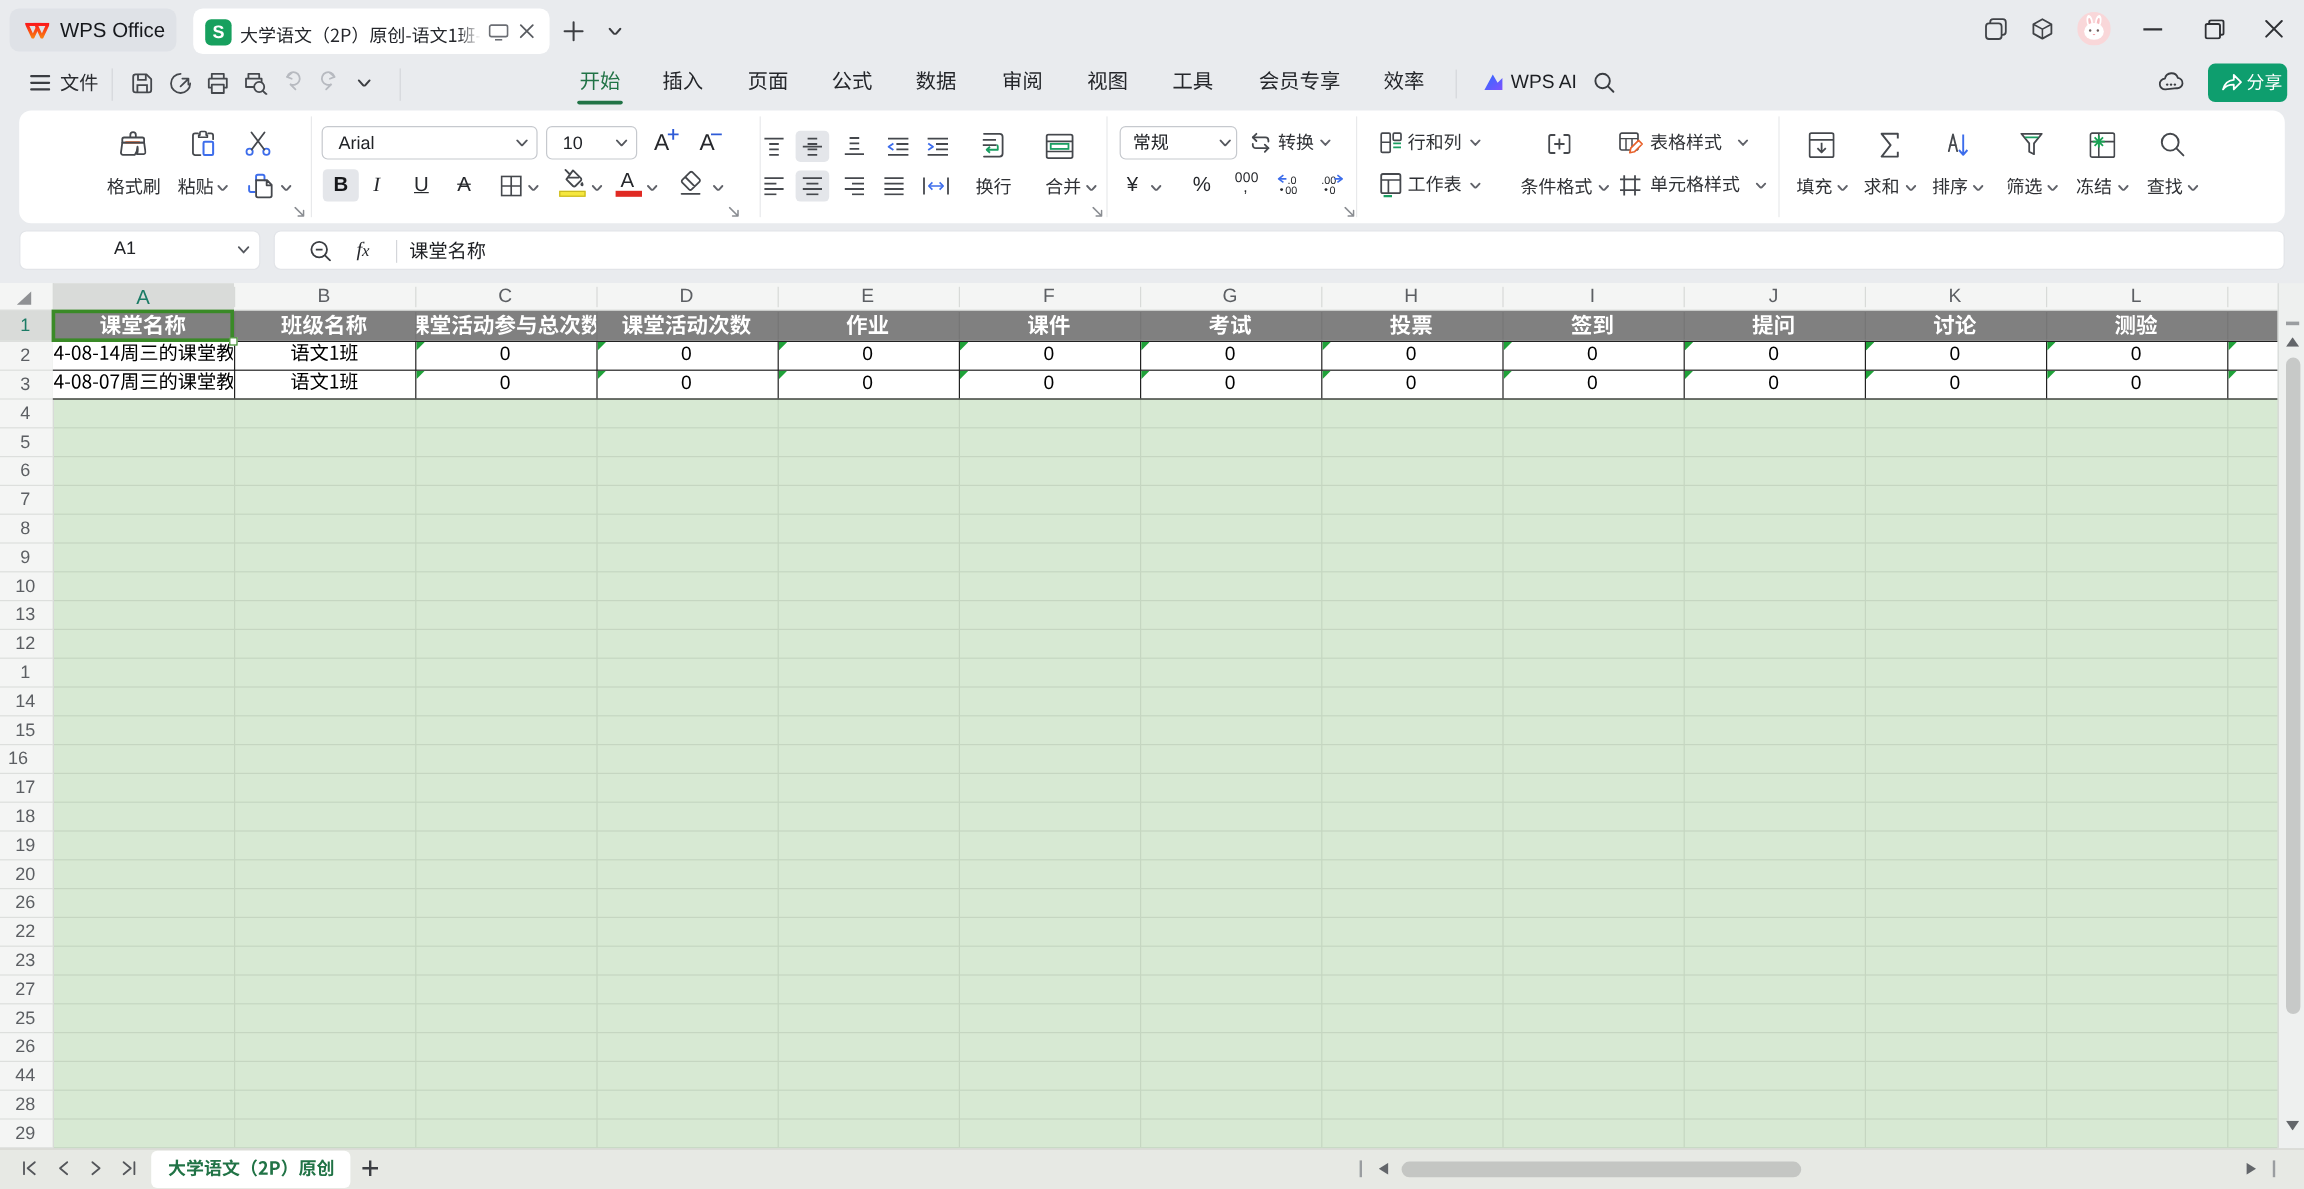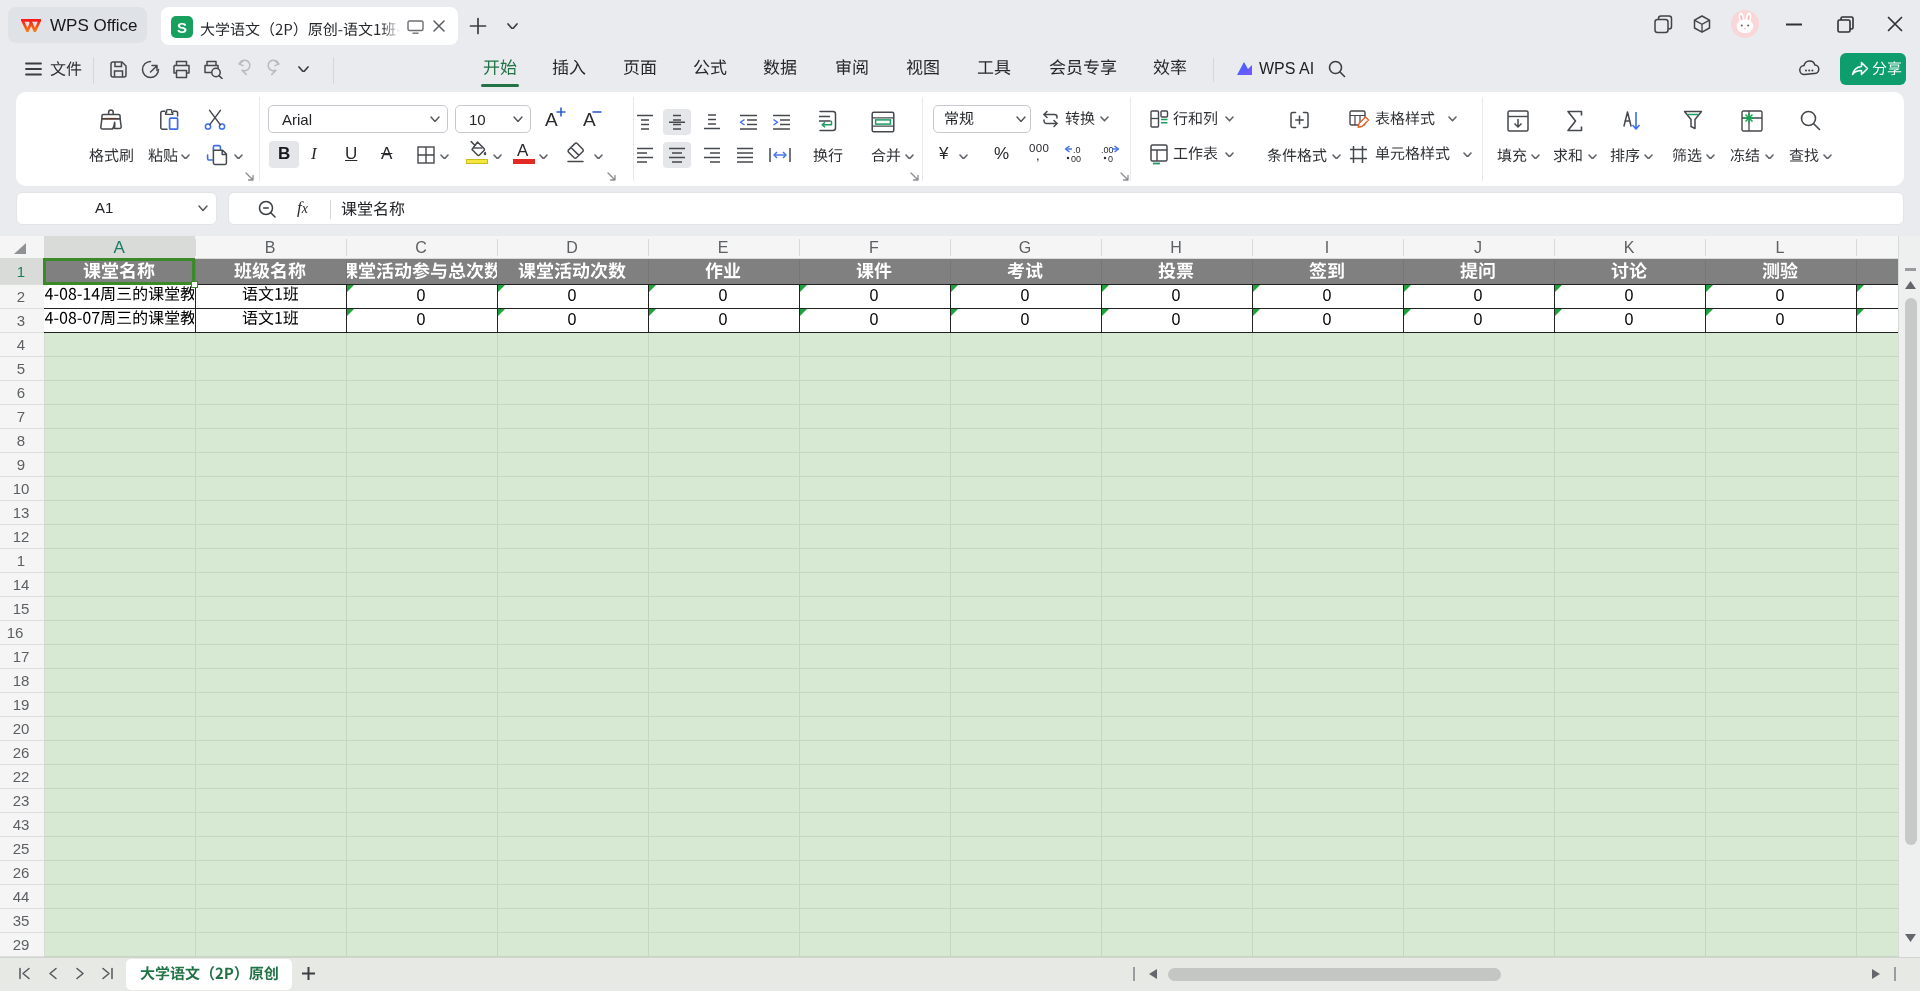--- a/index.html
+++ b/index.html
@@ -744,29 +744,29 @@
     <div class="lat" style="left:0;top:692px;width:44px;height:24px;display:flex;align-items:center;justify-content:center;padding-right:2px;font-size:15px;color:#5c5f63">19</div>
     <div style="position:absolute;left:0px;top:716px;width:44px;height:1px;background:#dddfdd"></div>
     <div class="lat" style="left:0;top:716px;width:44px;height:24px;display:flex;align-items:center;justify-content:center;padding-right:2px;font-size:15px;color:#5c5f63">20</div>
     <div style="position:absolute;left:0px;top:740px;width:44px;height:1px;background:#dddfdd"></div>
     <div class="lat" style="left:0;top:740px;width:44px;height:24px;display:flex;align-items:center;justify-content:center;padding-right:2px;font-size:15px;color:#5c5f63">26</div>
     <div style="position:absolute;left:0px;top:764px;width:44px;height:1px;background:#dddfdd"></div>
     <div class="lat" style="left:0;top:764px;width:44px;height:24px;display:flex;align-items:center;justify-content:center;padding-right:2px;font-size:15px;color:#5c5f63">22</div>
     <div style="position:absolute;left:0px;top:788px;width:44px;height:1px;background:#dddfdd"></div>
     <div class="lat" style="left:0;top:788px;width:44px;height:24px;display:flex;align-items:center;justify-content:center;padding-right:2px;font-size:15px;color:#5c5f63">23</div>
     <div style="position:absolute;left:0px;top:812px;width:44px;height:1px;background:#dddfdd"></div>
-    <div class="lat" style="left:0;top:812px;width:44px;height:24px;display:flex;align-items:center;justify-content:center;padding-right:2px;font-size:15px;color:#5c5f63">43</div>
+    <div class="lat" style="left:0;top:812px;width:44px;height:24px;display:flex;align-items:center;justify-content:center;padding-right:2px;font-size:15px;color:#5c5f63">27</div>
     <div style="position:absolute;left:0px;top:836px;width:44px;height:1px;background:#dddfdd"></div>
     <div class="lat" style="left:0;top:836px;width:44px;height:24px;display:flex;align-items:center;justify-content:center;padding-right:2px;font-size:15px;color:#5c5f63">25</div>
     <div style="position:absolute;left:0px;top:860px;width:44px;height:1px;background:#dddfdd"></div>
     <div class="lat" style="left:0;top:860px;width:44px;height:24px;display:flex;align-items:center;justify-content:center;padding-right:2px;font-size:15px;color:#5c5f63">26</div>
     <div style="position:absolute;left:0px;top:884px;width:44px;height:1px;background:#dddfdd"></div>
     <div class="lat" style="left:0;top:884px;width:44px;height:24px;display:flex;align-items:center;justify-content:center;padding-right:2px;font-size:15px;color:#5c5f63">44</div>
     <div style="position:absolute;left:0px;top:908px;width:44px;height:1px;background:#dddfdd"></div>
-    <div class="lat" style="left:0;top:908px;width:44px;height:24px;display:flex;align-items:center;justify-content:center;padding-right:2px;font-size:15px;color:#5c5f63">35</div>
+    <div class="lat" style="left:0;top:908px;width:44px;height:24px;display:flex;align-items:center;justify-content:center;padding-right:2px;font-size:15px;color:#5c5f63">28</div>
     <div style="position:absolute;left:0px;top:932px;width:44px;height:1px;background:#dddfdd"></div>
     <div class="lat" style="left:0;top:932px;width:44px;height:24px;display:flex;align-items:center;justify-content:center;padding-right:2px;font-size:15px;color:#5c5f63">29</div>
     <div style="position:absolute;left:0px;top:956px;width:44px;height:1px;background:#dddfdd"></div>
     <div style="position:absolute;left:44px;top:259px;width:1854px;height:25px;background:#808080"></div>
     <div style="position:absolute;left:45px;top:260px;width:149.5px;height:23px;overflow:hidden">
       <svg class="" style="position:absolute;left:38.25px;top:2px;" width="72.0" height="22.5" viewBox="0 0 72.0 22.5">
         <g fill="#ffffff" transform="translate(0,15.48) scale(0.018000,-0.018000)">
           <use href="#gb8BFE"></use>
           <use href="#gb5802" x="1000"></use>
           <use href="#gb540D" x="2000"></use>

